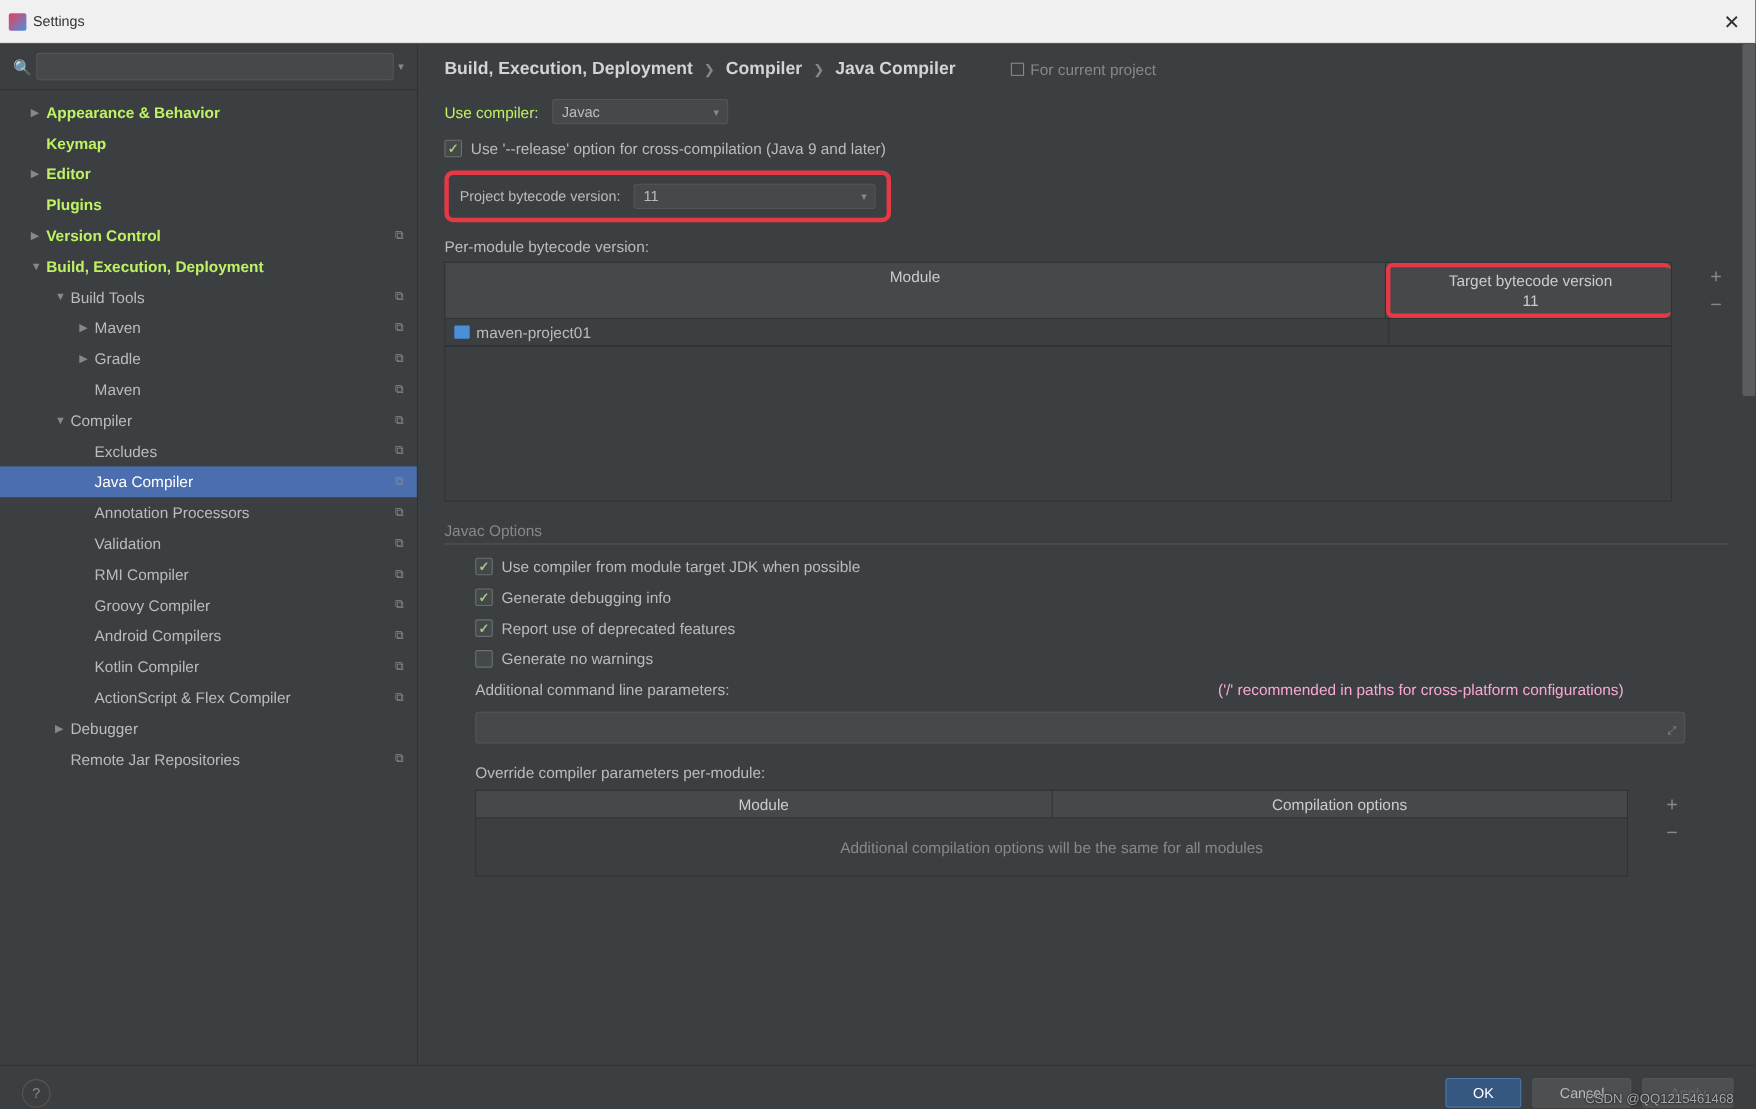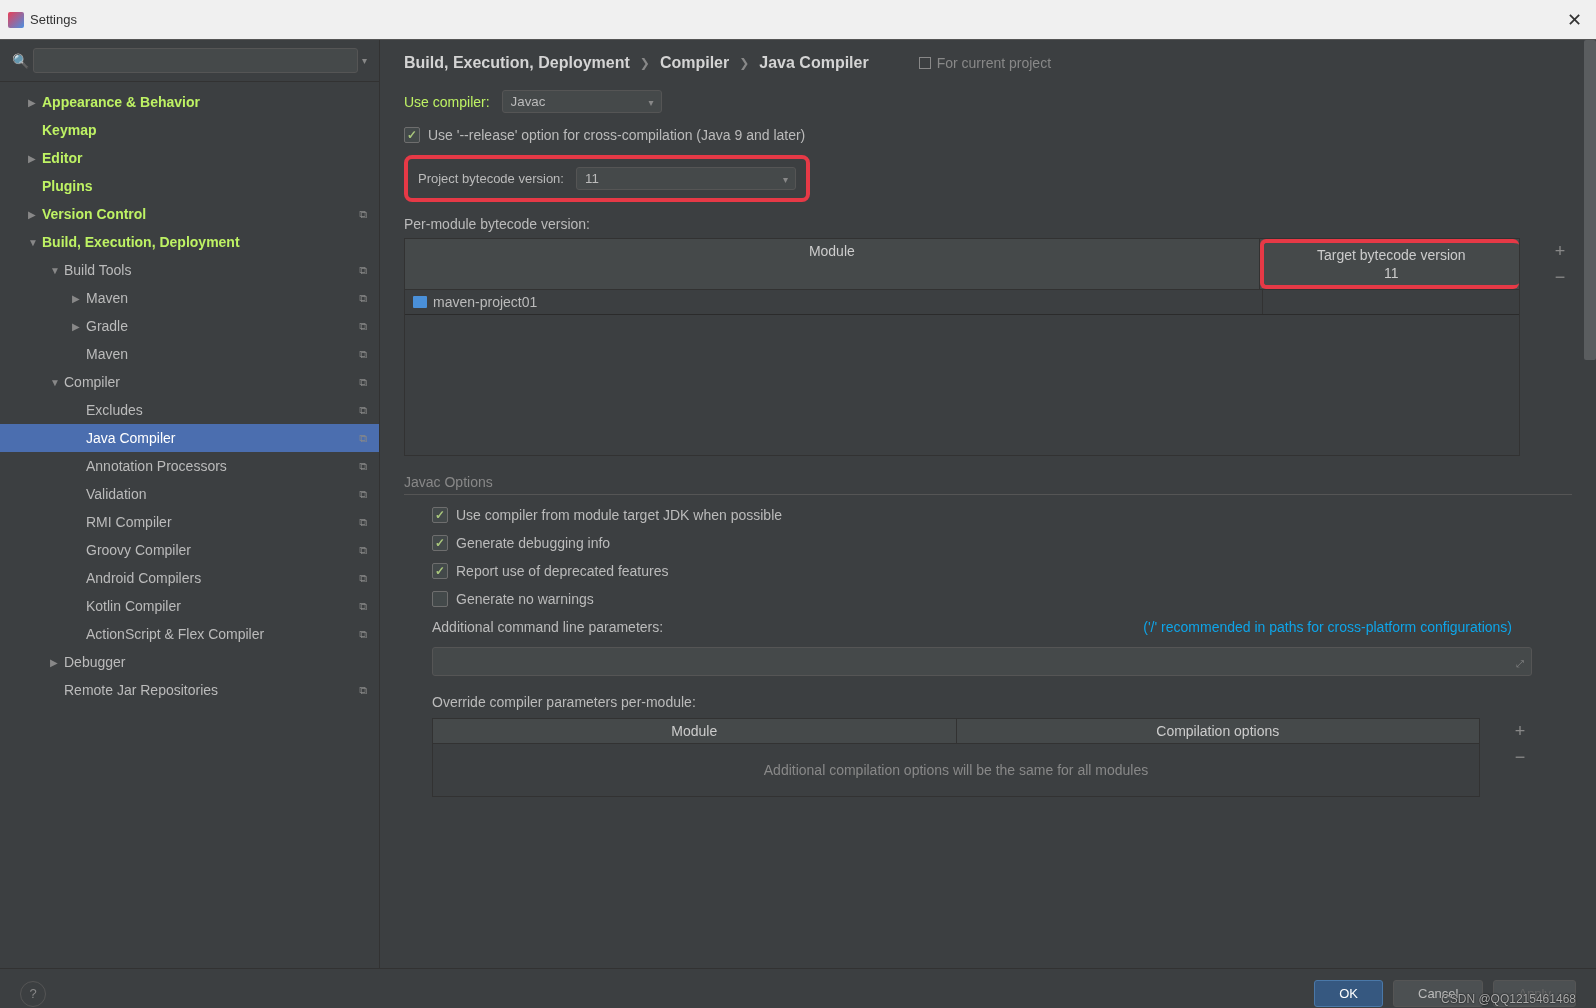--- a/index.html
+++ b/index.html
@@ -67,21 +67,21 @@
     .table-empty { height: 140px; }
     .table-buttons { display: flex; flex-direction: column; width: 24px; }
     .table-btn { width: 24px; height: 26px; display: flex; align-items: center; justify-content: center; color: #888; cursor: pointer; font-size: 18px; }
     
     .section-title { color: #888; font-size: 14px; margin-bottom: 12px; border-bottom: 1px solid #555; padding-bottom: 4px; }
     
     .param-input { width: 100%; background: #45494a; border: 1px solid #555; color: #bbb; padding: 6px 8px; border-radius: 3px; outline: none; margin-top: 6px; margin-bottom: 18px; position: relative; }
     .expand-icon { position: absolute; right: 6px; bottom: 4px; color: #888; font-size: 10px; }
     
     .param-row { display: flex; align-items: center; gap: 30px; font-size: 14px; margin-bottom: 6px; padding-left: 28px; }
-    .param-hint { color: #0ea5e9; margin-left: auto; margin-right: 60px; }
+    .param-hint { color: #f9a8d4; margin-left: auto; margin-right: 96px; }
     
     .placeholder-text { text-align: center; color: #888; padding: 18px; font-size: 14px; }
     
     .footer { height: 50px; border-top: 1px solid #323232; display: flex; align-items: center; padding: 0 20px; gap: 10px; }
     .footer .help { width: 26px; height: 26px; border: 1px solid #555; border-radius: 50%; display: flex; align-items: center; justify-content: center; color: #888; cursor: pointer; }
     .footer .spacer { flex: 1; }
     .btn { padding: 5px 24px; border: 1px solid #555; background: #4c5052; color: #bbb; border-radius: 3px; cursor: pointer; font-size: 13px; }
     .btn.primary { background: #365880; border-color: #4a78a8; color: #fff; }
     .btn.disabled { color: #666; }
     

